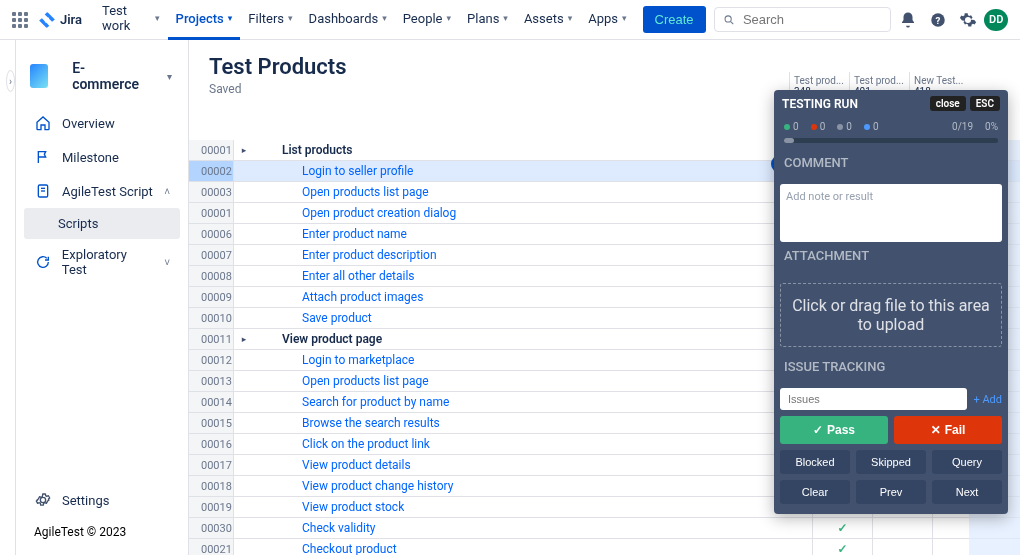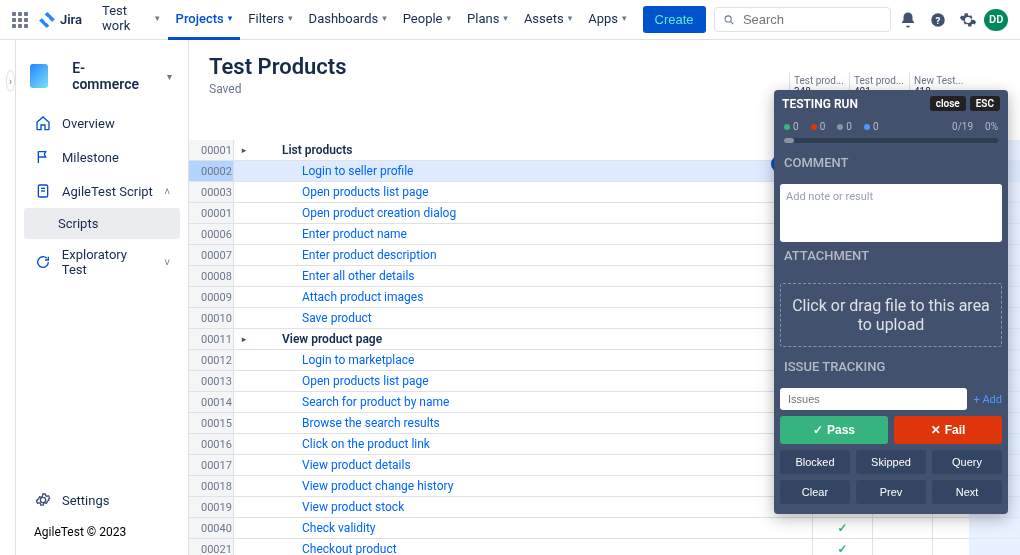--- a/index.html
+++ b/index.html
@@ -492,21 +492,21 @@
             <div class="step">View product stock</div>
             <div class="cell">
               <span class="tick">✓</span>
             </div>
             <div class="cell">
               <span class="tick">✓</span>
             </div>
             <div class="cell"></div>
           </div>
           <div class="row child">
-            <div class="id">00040</div>
+            <div class="id">00030</div>
             <div class="toggle"></div>
             <div class="step">Check validity</div>
             <div class="cell">
               <span class="tick">✓</span>
             </div>
             <div class="cell"></div>
             <div class="cell"></div>
           </div>
           <div class="row child">
             <div class="id">00021</div>

